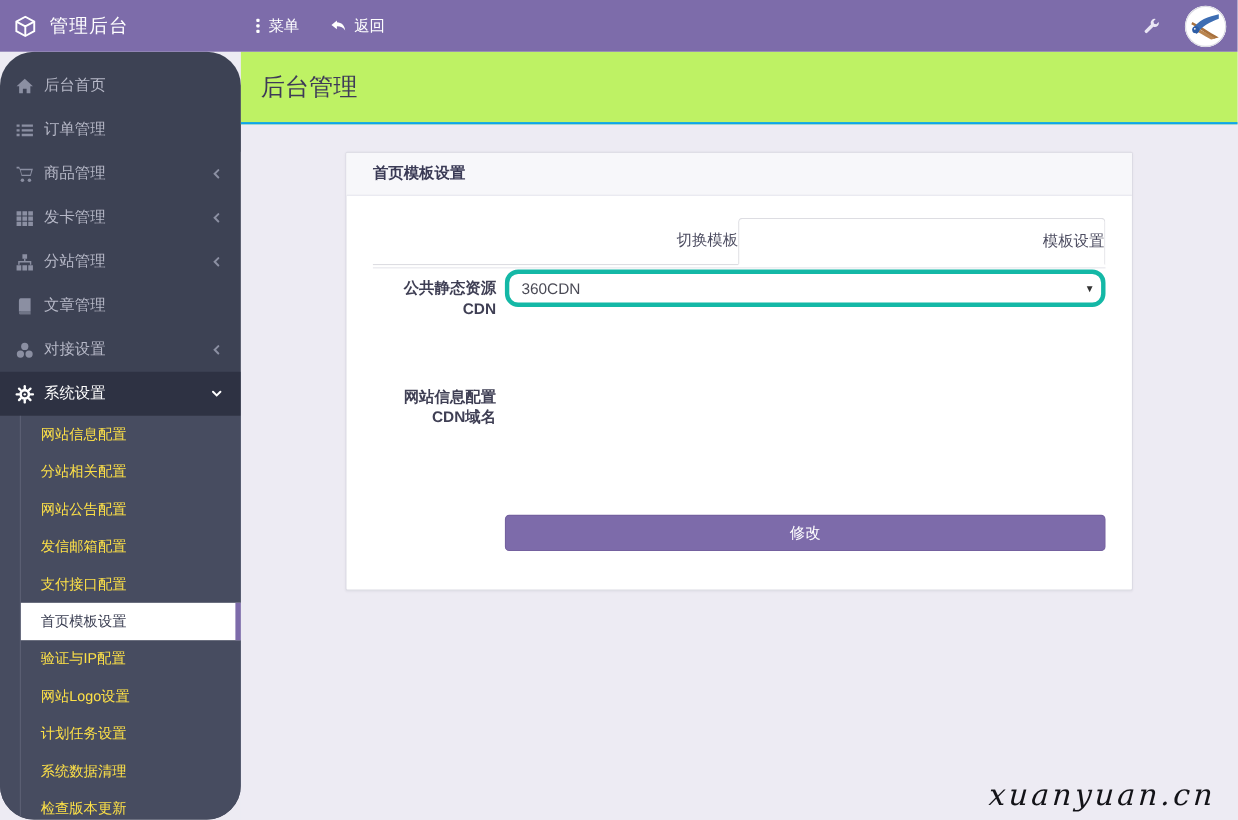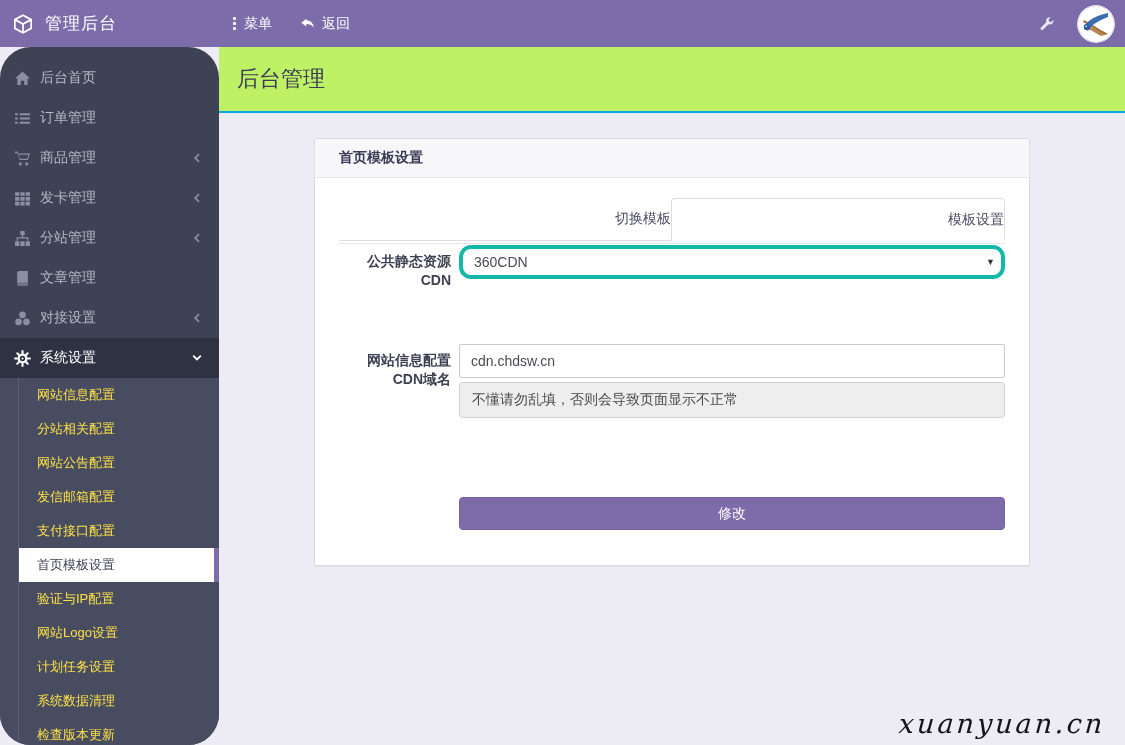--- a/index.html
+++ b/index.html
@@ -268,24 +268,20 @@
               <select class="f-select"><option>360CDN</option></select>
               <span class="caret">▼</span>
             </div>
           </div>
 
           <div class="form-group">
             <label class="f-label">
               <span>网站信息配置</span>
               <span>CDN域名</span>
             </label>
-            <div class="f-control">
-              <input class="f-input" type="text" value="cdn.chdsw.cn" style="">
-              <div class="help-box">不懂请勿乱填，否则会导致页面显示不正常</div>
-            </div>
           </div>
 
           <div class="form-group submit-group">
             <div class="f-label"></div>
             <div class="f-control">
               <button class="btn-primary">修改</button>
             </div>
           </div>
 
         </div>

